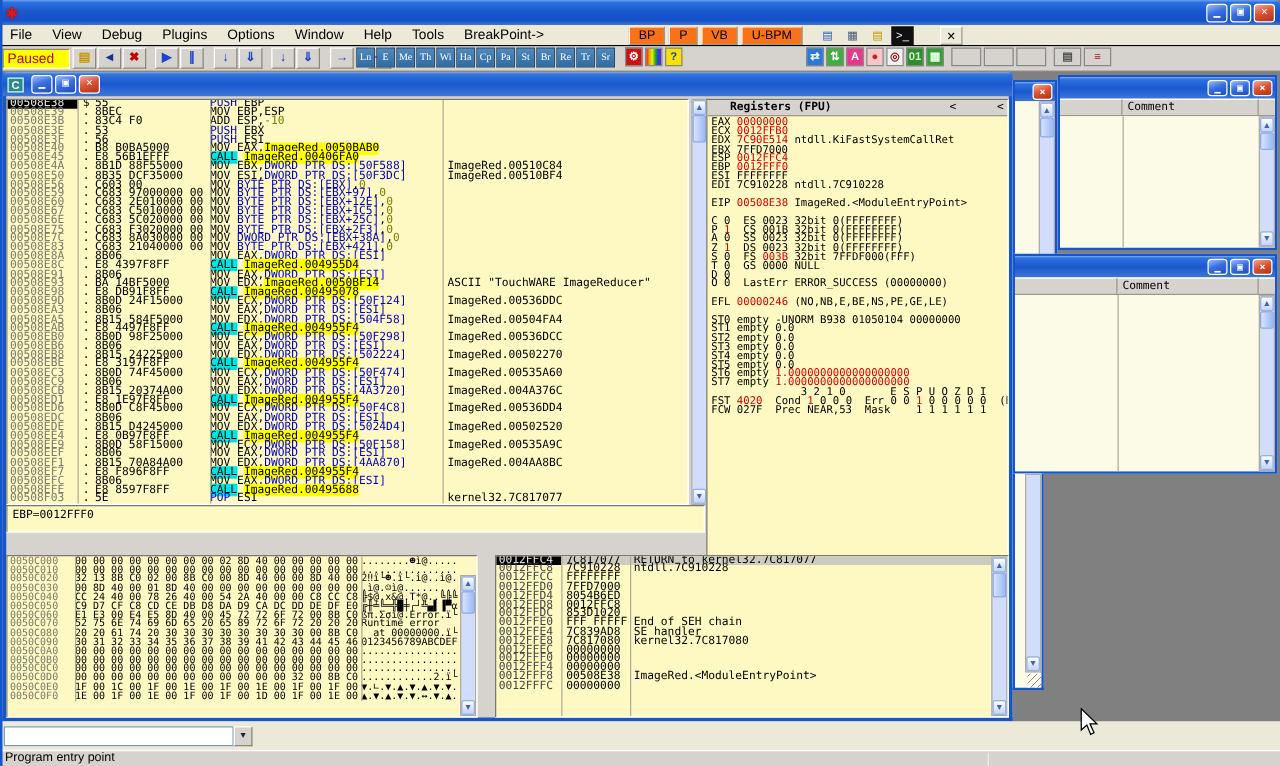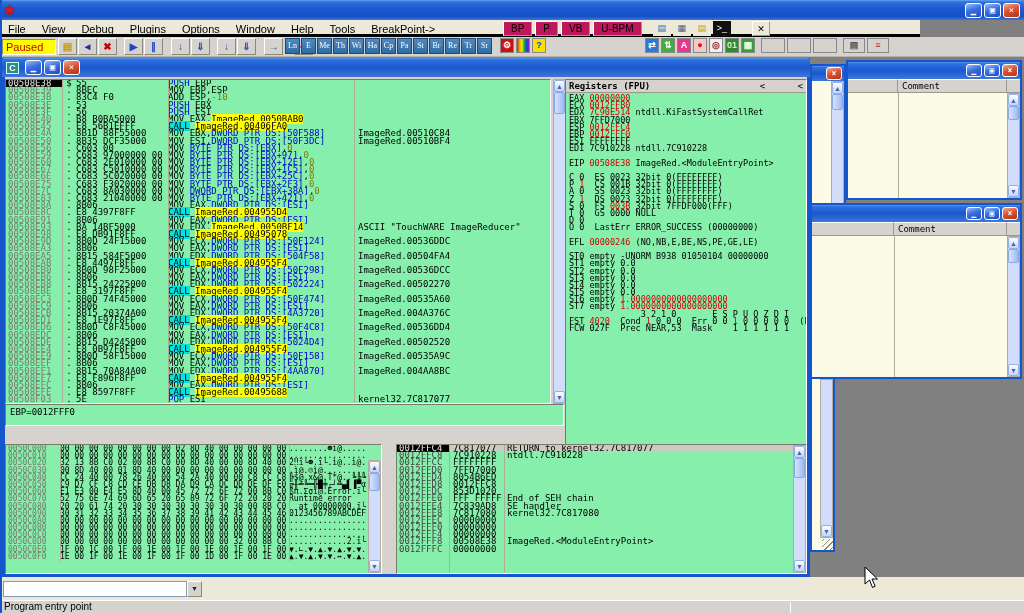--- a/index.html
+++ b/index.html
@@ -10,26 +10,26 @@
 
 #titlebar{position:absolute;left:0;top:0;width:1024px;height:20px;
  background:linear-gradient(180deg,#6BA2EE 0%,#2E71E0 10%,#1A58CE 45%,#1450C8 82%,#3E77D8 100%);
  display:flex;align-items:center;padding:0 4px;border-radius:4px 4px 0 0}
 #appicon{color:#E01818;font-size:13px;line-height:13px;margin-right:4px;text-shadow:0 0 1px #700}
 .tspacer{flex:1}
 .winbtn{width:17px;height:15px;margin-left:2px;border-radius:3px;border:1px solid #fff;
  background:linear-gradient(160deg,#9DBDF4,#3A6FE0 45%,#1E4FC0);color:#fff;font-size:9px;
  line-height:13px;text-align:center;font-family:"DejaVu Sans Mono",monospace}
 .winbtn.close{background:linear-gradient(160deg,#F2A892,#DD5434 45%,#B23212)}
-#menubar{position:absolute;left:0;top:20px;width:920px;height:17px;background:#ECE9D8;
- border-bottom:3px solid #000000;display:flex;align-items:flex-start;font-size:11px}
+#menubar{position:absolute;left:0;top:20px;width:1024px;height:17px;background:#ECE9D8;
+ border-bottom:1px solid #000000;display:flex;align-items:center;font-size:11px}
 #menu-items{display:flex;height:17px;align-items:center}
 .mitem{padding:1px 8px;color:#000}
 #menu-plugbtns{position:absolute;left:503px;top:1px;display:flex}
-.pbtn{height:15px;padding:0 7px;margin-right:3px;font-size:10px;line-height:14px;background:#be185d;
+.pbtn{height:15px;padding:0 7px;margin-right:3px;font-size:10px;line-height:14px;background:#f97316;
  border:1px solid;border-color:#fff #9a9a8a #9a9a8a #fff;color:#000}
 #menu-iconbtns{position:absolute;left:653px;top:1px;display:flex}
 .ibtn{width:18px;height:15px;margin-right:2px;font-size:9px;line-height:14px;text-align:center;background:#ECE9D8}
 #menu-close{position:absolute;left:752px;top:1px;width:18px;height:15px;text-align:center;
  font-size:9px;line-height:14px;border:1px solid;border-color:#fff #9a9a8a #9a9a8a #fff;background:#ECE9D8}
 
 #toolbar{position:absolute;left:0;top:37px;width:1024px;height:20px;background:#D6D3CE;border-bottom:1px solid #b8b4a8}
 #paused{position:absolute;left:2px;top:2px;width:54px;height:16px;background:#FFFF00;color:#C00000;
  font-size:11px;line-height:15px;padding-left:3px;border:1px solid;border-color:#8a8a7a #fff #fff #8a8a7a}
 .tgroup{position:absolute;top:1px;display:flex;align-items:center}
@@ -64,21 +64,21 @@
 
 
 #cpuwin{position:absolute;left:2px;top:1px;width:808px;height:519px;background:#D6D3CE;
  border-left:3px solid #1556CC;border-right:3px solid #1556CC;border-bottom:3px solid #1556CC}
 #cputitle{position:absolute;left:-3px;top:0;width:808px;height:19px;
  background:linear-gradient(180deg,#5A96E8 0%,#2E71E0 10%,#1A58CE 50%,#3E77D8 100%);
  display:flex;align-items:center;padding:0 4px;border-radius:3px 3px 0 0}
 #cpuicon{width:13px;height:12px;background:#2E8A8A;border:1px solid #CFE;color:#fff;font-size:9px;
  line-height:10px;text-align:center;margin-right:4px;font-weight:bold}
 #cputitle-text{color:#fff;font-size:11px;font-weight:bold;flex:1;text-shadow:1px 1px 1px #1338A0}
-.pane{position:absolute;background:#86efac;border:1px solid;border-color:#7a7a6a #fff #fff #7a7a6a;overflow:hidden}
+.pane{position:absolute;background:#fef9c3;border:1px solid;border-color:#7a7a6a #fff #fff #7a7a6a;overflow:hidden}
 #dis-pane{left:0px;top:21px;width:546px;height:325px}
 #reg-pane{left:560px;top:21px;width:242px;height:367px}
 #info-pane{left:0px;top:346px;width:559px;height:22px;font-size:9px;padding:2px 0 0 4px}
 #dump-pane{left:0px;top:386px;width:377px;height:130px}
 #stack-pane{left:391px;top:386px;width:411px;height:130px}
 
 .gline{position:absolute;top:0;bottom:0;width:1px;background:#AEAD96}
 
 
 .drow,.rline,.hrow,.srow{display:flex;height:7.2px;line-height:7.4px;white-space:pre;
@@ -86,21 +86,21 @@
 .drow{font-size:9px}
 .drow .a{width:56px;color:#7A7A6E;flex:none;padding-left:2px}
 .drow .a.selA{background:#000;color:#E8E8E8}
 .drow .p{width:14px;flex:none;text-align:center;color:#000}
 .drow .b{width:92px;flex:none;color:#000}
 .drow .d{width:186px;flex:none}
 .drow .c{flex:1;color:#000;padding-left:4px}
 .sg-n{color:#000}.sg-b{color:#0000C8}.sg-o{color:#7E7E00}
 .sg-y{background:#FFFF00;color:#000}.sg-c{background:#00E4E4;color:#000}.sg-r{color:#D40000}
 #reg-hdr{height:13px;background:#D6D3CE;border-bottom:1px solid #9a9a8a;font-family:"DejaVu Sans Mono",monospace;
- font-size:9px;font-weight:bold;line-height:12px;padding-left:3px;display:flex;justify-content:space-between}
+ font-size:9px;font-weight:bold;line-height:12px;padding-left:18px;display:flex;justify-content:space-between}
 #reg-rows{padding:2px 0 0 3px}
 .rline{font-size:8.5px}
 .hrow{font-size:8px}
 .hrow .a{width:54px;color:#7A7A6E;flex:none;padding-left:2px}
 .hrow .h{width:229px;flex:none;color:#000}
 .hrow .t{flex:1;color:#000}
 .srow{font-size:9px}
 .srow .a{width:52px;color:#444;flex:none;padding-left:2px}
 .srow .a.selA{background:#000;color:#E8E8E8}
 .srow .v{width:52px;flex:none;color:#000;padding-left:4px}

